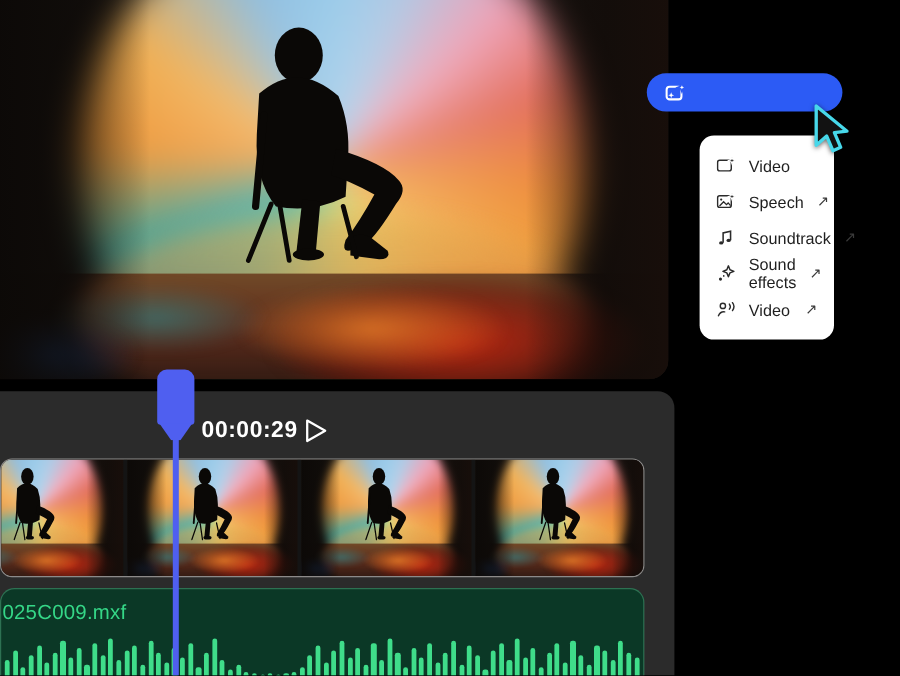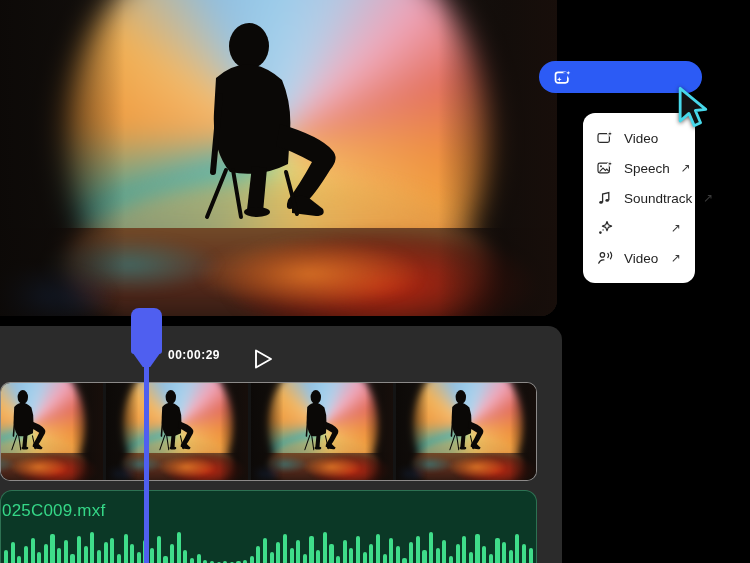--- a/index.html
+++ b/index.html
@@ -50,21 +50,21 @@
   #menu { position:absolute; left:583px; top:113px; width:112px; background:#fff;
     border-radius:12px; padding:10px 0; z-index:50; box-shadow:0 6px 20px rgba(0,0,0,.55); }
   .menu-item { height:30px; display:flex; align-items:center; gap:11px; padding:0 14px; cursor:pointer; }
   .menu-item .mi-label { font-size:13.5px; color:#1f1f1f; }
   .menu-item .mi-arrow { margin-left:auto; font-size:12px; color:#3a3a3a; }
   .mi-icon { flex:0 0 16px; display:flex; align-items:center; }
 
   
   #timeline { position:absolute; left:0; top:326px; width:562px; height:237px;
     background:var(--panel,#2b2b2b); border-radius:0 14px 0 0; overflow:hidden; }
-  .time-text { position:absolute; color:#fff; font-size:12px; font-weight:bold; letter-spacing:.5px; }
+  .time-text { position:absolute; color:#fff; font-size:19px; font-weight:bold; letter-spacing:.5px; }
   #time-current { left:168px; top:22px; }
   #time-total { left:296px; top:22px; }
   #play-btn { position:absolute; left:251px; top:21px; width:24px; height:24px; cursor:pointer; background:none; border:none; }
 
   
   #video-track { position:absolute; left:0; top:56px; width:537px; height:99px;
     border:1px solid rgba(255,255,255,.5); border-radius:10px; overflow:hidden;
     display:flex; background:#181512; }
   .tile { position:relative; overflow:hidden; height:97px; flex:none; }
   .tile + .tile { border-left:3px solid #141414; }
@@ -176,20 +176,21 @@
     </div>
 
     <div class="menu-item">
       <span class="mi-icon">
         <svg width="16" height="16" viewBox="0 0 16 16">
           <path d="M10 1.5 l1.3 3.3 3.3 1.3 -3.3 1.3 -1.3 3.3 -1.3-3.3 -3.3-1.3 3.3-1.3 Z" fill="none" stroke="#2b2b2b" stroke-width="1.2" stroke-linejoin="round"></path>
           <circle cx="3.4" cy="12.6" r="1.3" fill="#2b2b2b"></circle>
           <circle cx="6.1" cy="9.9" r=".7" fill="#2b2b2b"></circle>
         </svg>
       </span>
+      <span class="mi-label">Sound effects</span>
       <span class="mi-arrow">↗</span>
     </div>
 
     <div class="menu-item">
       <span class="mi-icon">
         <svg width="16" height="16" viewBox="0 0 16 16">
           <circle cx="5.4" cy="4.9" r="2.2" fill="none" stroke="#2b2b2b" stroke-width="1.2"></circle>
           <path d="M1.7 13.2 q1.6-3.8 5.2-3.3" fill="none" stroke="#2b2b2b" stroke-width="1.2" stroke-linecap="round"></path>
           <path d="M10.8 3.4 q1.6 2.1 0 4.2" fill="none" stroke="#2b2b2b" stroke-width="1.2" stroke-linecap="round"></path>
           <path d="M13.4 2.2 q2.5 3.3 0 6.6" fill="none" stroke="#2b2b2b" stroke-width="1.2" stroke-linecap="round"></path>

